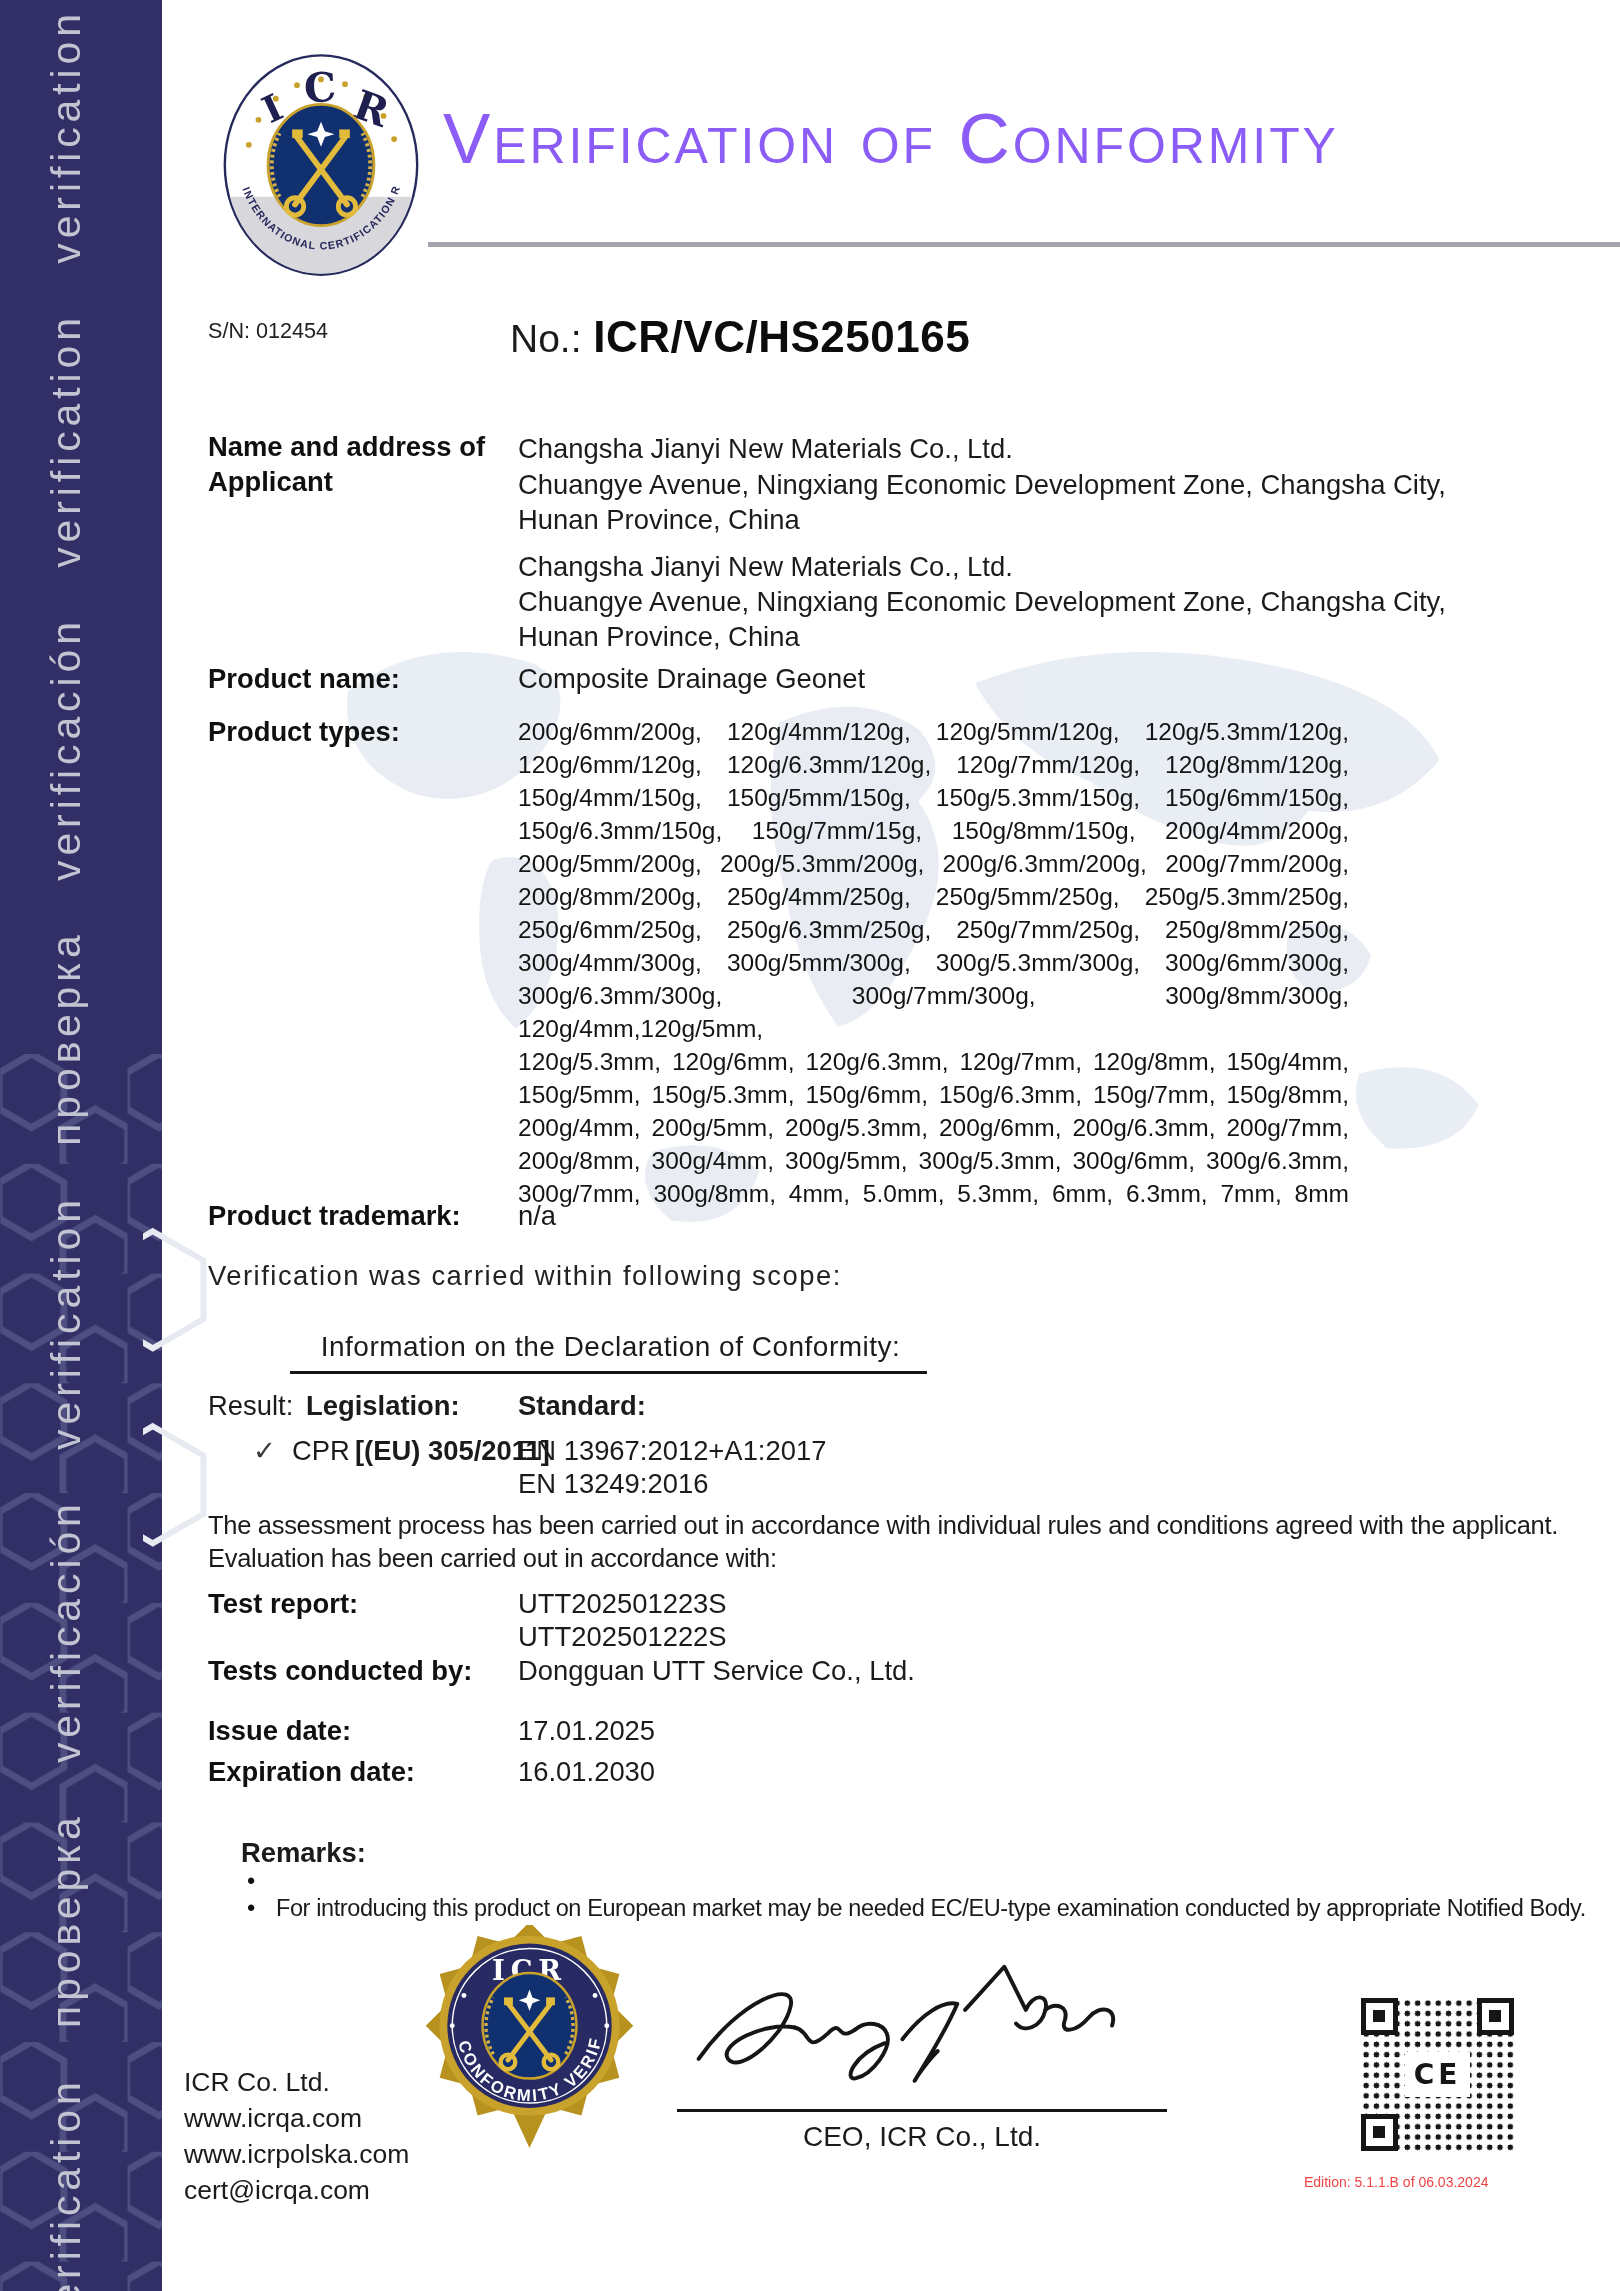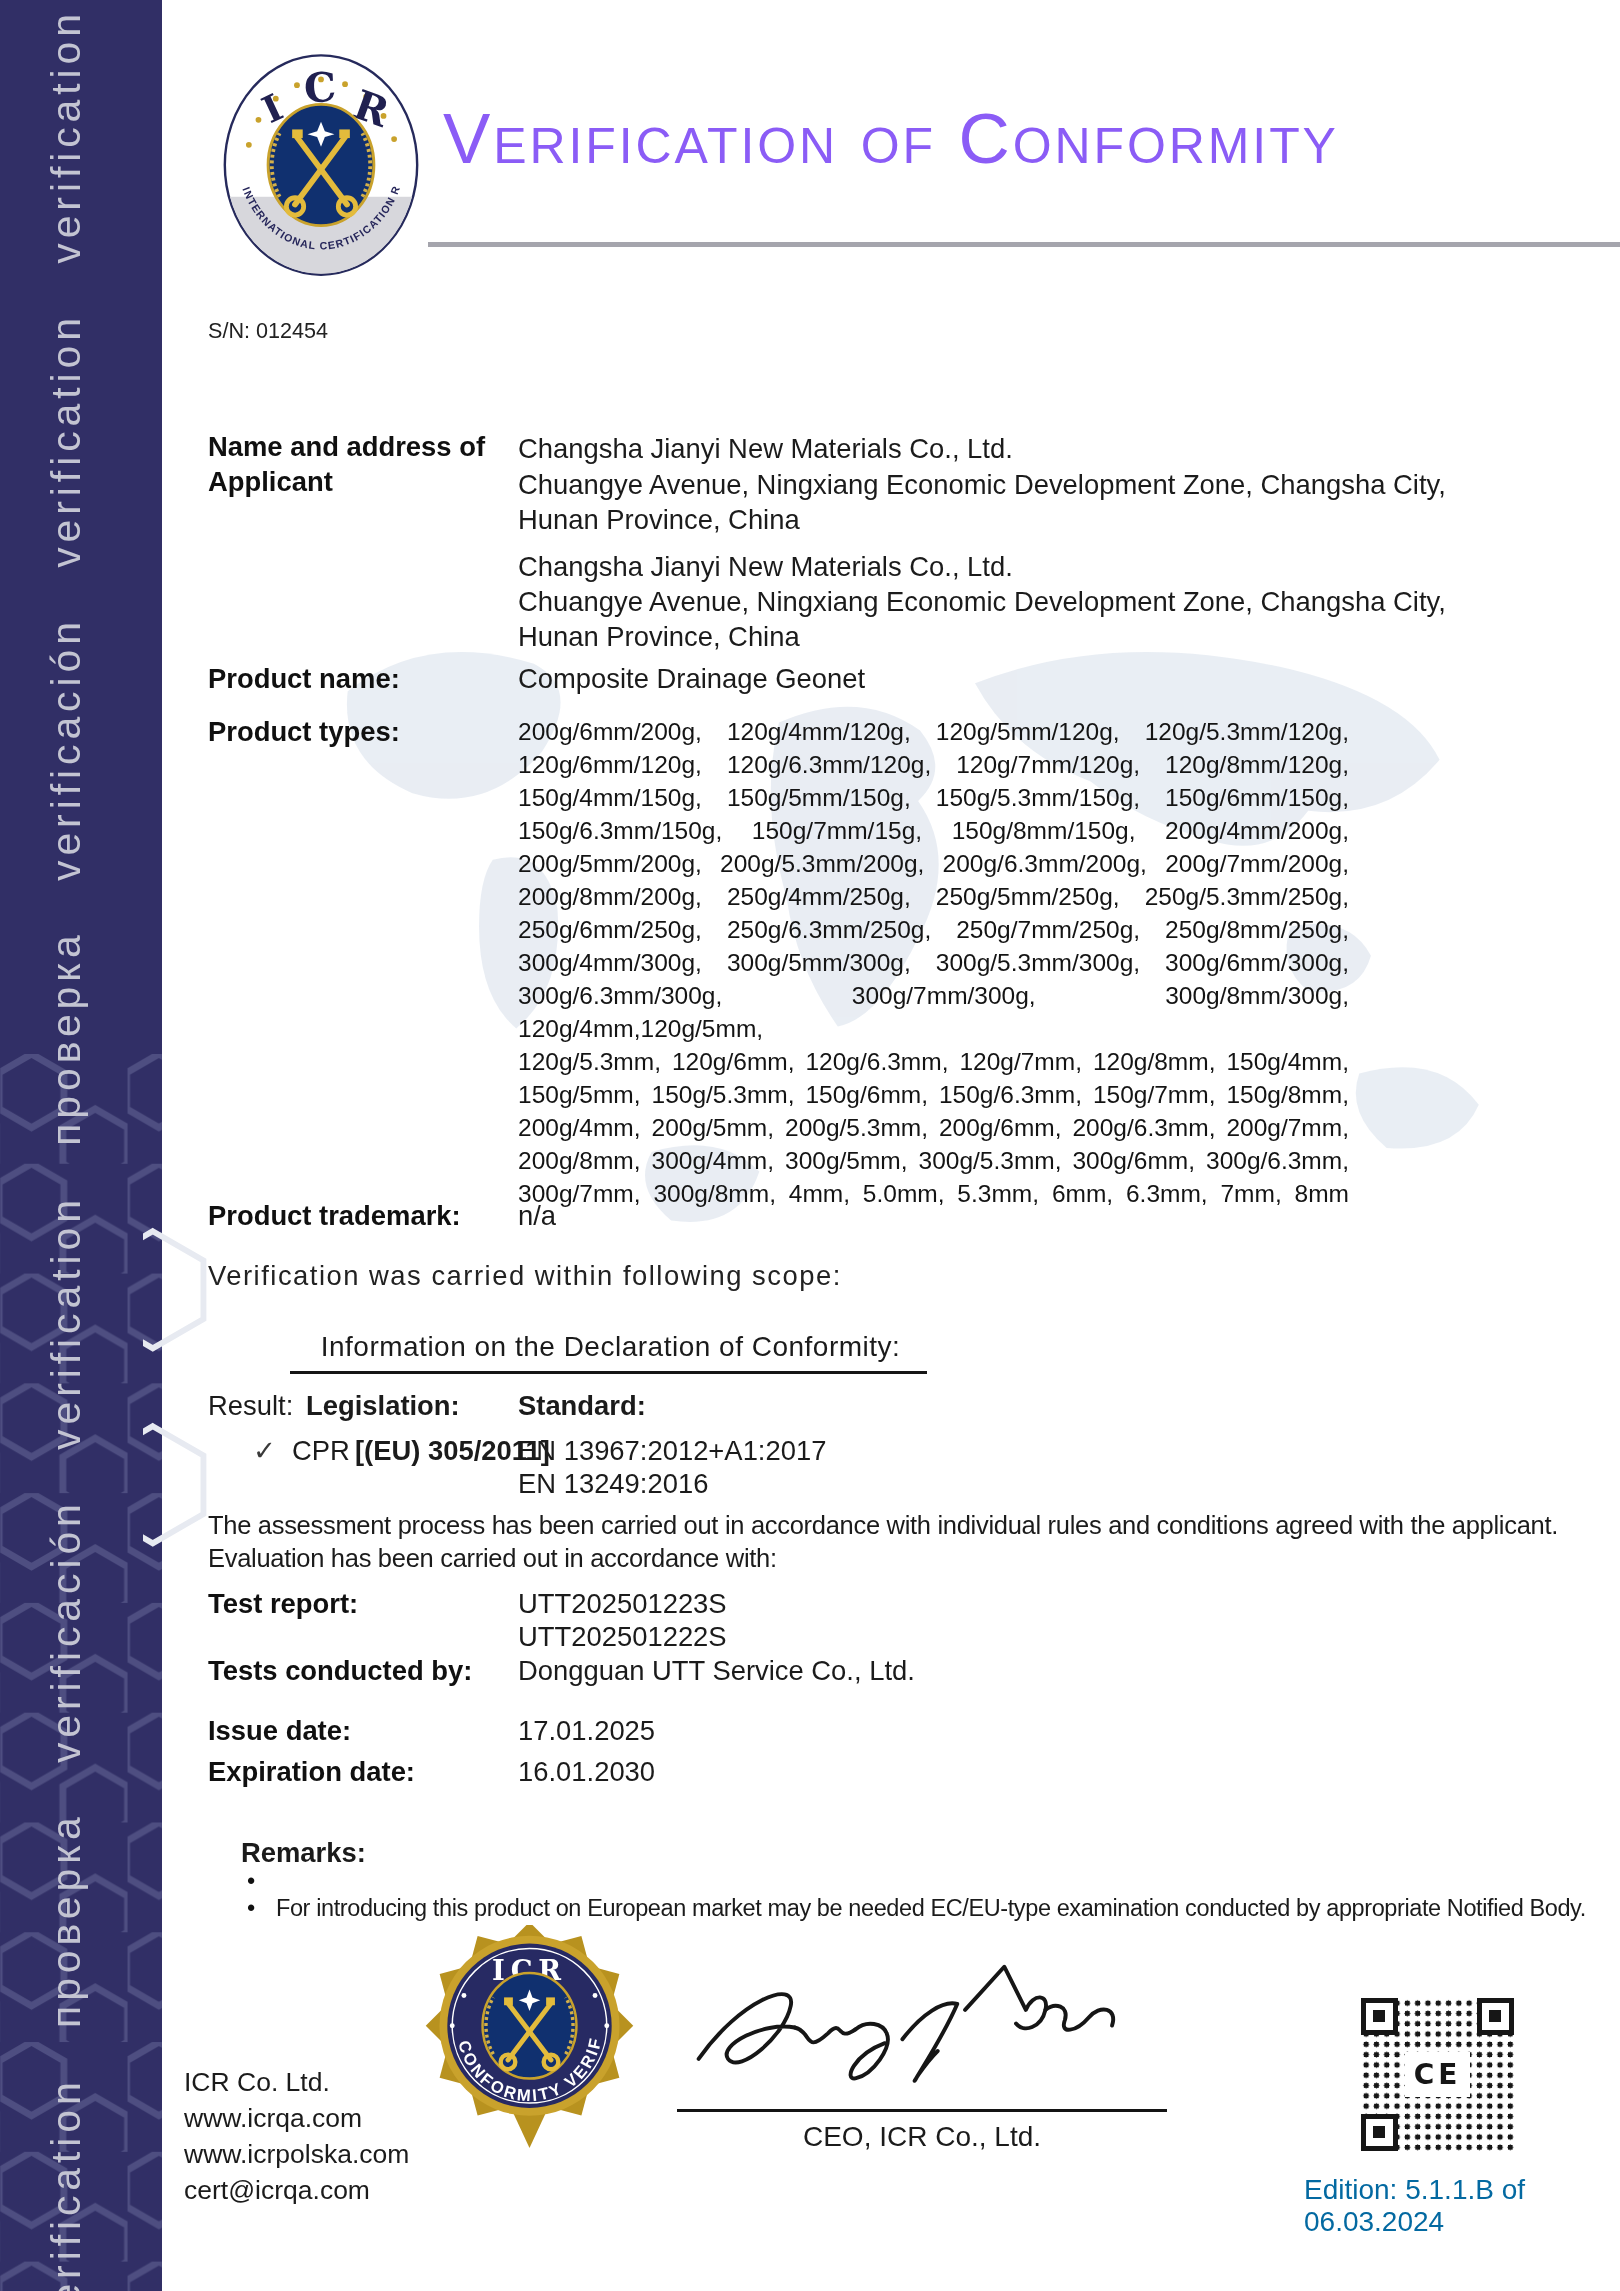--- a/index.html
+++ b/index.html
@@ -37,21 +37,21 @@
   .para{font-size:25.5px;letter-spacing:-0.3px;white-space:nowrap;color:#1b1b1b;}
   .check{font-size:27.4px;color:#3a3a3a;}
 
   .remark-lbl{font-weight:bold;font-size:27.4px;}
   .bullet{font-size:23.5px;color:#111;}
   .remark-item{font-size:23.5px;letter-spacing:-0.4px;white-space:nowrap;color:#1b1b1b;}
 
   .contact{font-size:26.5px;line-height:36px;color:#1b1b1b;}
   .sig-line{background:#141414;height:2.9px;}
   .ceo{font-size:28px;text-align:center;color:#1b1b1b;}
-  .edition{font-size:28px;color:#0369a1;}
+  .edition{font-size:14px;color:#ef4444;}
 
   
   .qr{left:1356px;top:1993px;width:163px;height:163px;background:#fff;}
   .qr-dots{position:absolute;left:4.9px;top:4.9px;right:4.9px;bottom:4.9px;
            background-image:radial-gradient(circle,#161616 37%,transparent 41%);
            background-size:10.3px 10.3px;}
   .qr-f{position:absolute;width:37px;height:37px;border:5.9px solid #161616;background:#fff;box-sizing:border-box;}
   .qr-fi{position:absolute;left:6.9px;top:6.9px;width:11.8px;height:11.8px;background:#161616;}
   .qr-f.tl{left:4.9px;top:4.9px;} .qr-f.tr{right:4.9px;top:4.9px;} .qr-f.bl{left:4.9px;bottom:4.9px;}
   .qr-ce{position:absolute;left:49px;top:59px;width:65px;height:45px;background:#fff;
@@ -139,20 +139,24 @@
     <path id="regarc" d="M 22 138 A 88 100 0 0 0 188 138" fill="none"></path>
     <text font-size="11" font-weight="bold" letter-spacing="1.2" fill="#26265a">
       <textPath href="#regarc" startOffset="4">INTERNATIONAL CERTIFICATION REGISTRAR</textPath>
     </text>
   </svg>
 
   <h1 class="abs title" style="left:443px;top:98px;">Verification of Conformity</h1>
   <div class="abs title-underline" style="left:428px;top:242px;width:1192px;"></div>
 
   <div class="abs serial" style="left:208px;top:318px;">S/N: 012454</div>
+  <div class="abs certno" style="left:510px;top:312px;">
+    <span class="certno-prefix">No.:</span>
+    <span class="certno-value">ICR/VC/HS250165</span>
+  </div>
 
   <div class="abs lbl" style="left:208px;top:429px;width:304px;">Name and address of Applicant</div>
   <div class="abs val" style="left:518px;top:431px;">Changsha Jianyi New Materials Co., Ltd.</div>
   <div class="abs val" style="left:518px;top:467px;">Chuangye Avenue, Ningxiang Economic Development Zone, Changsha City,</div>
   <div class="abs val" style="left:518px;top:502px;">Hunan Province, China</div>
 
   <div class="abs val" style="left:518px;top:549px;">Changsha Jianyi New Materials Co., Ltd.</div>
   <div class="abs val" style="left:518px;top:584px;">Chuangye Avenue, Ningxiang Economic Development Zone, Changsha City,</div>
   <div class="abs val" style="left:518px;top:619px;">Hunan Province, China</div>
 

